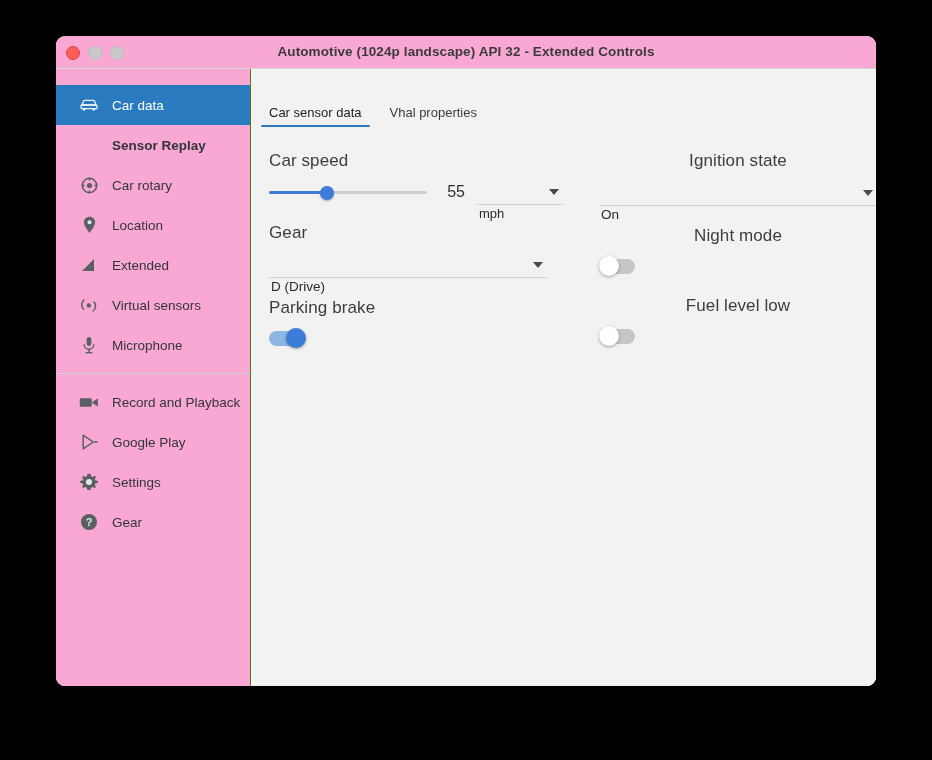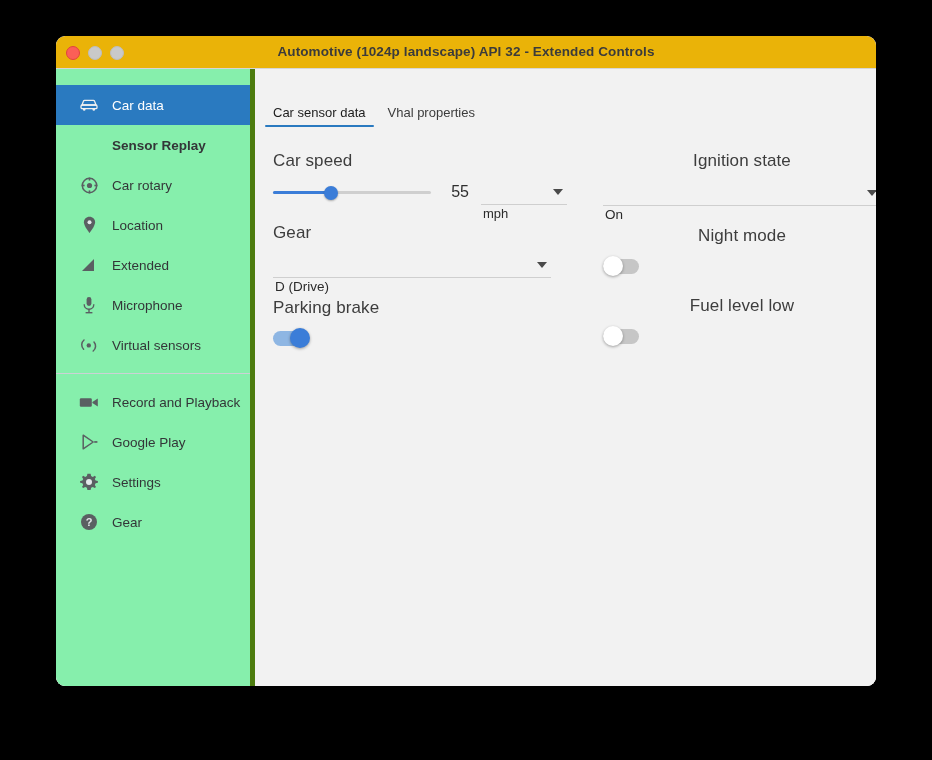--- a/index.html
+++ b/index.html
@@ -29,21 +29,21 @@
     border-radius: 9px;
     background: #f2f2f2;
     box-shadow: 0 10px 40px rgba(0,0,0,0.55);
     overflow: hidden;
   }
 
   
   .titlebar {
     position: relative;
     height: 32px;
-    background: #eab308;
+    background: #f9a8d4;
     border-bottom: 1px solid #d6d6d6;
     border-top-left-radius: 9px;
     border-top-right-radius: 9px;
   }
   .traffic {
     position: absolute;
     left: 10px;
     top: 10px;
     display: flex;
     gap: 8px;
@@ -75,22 +75,22 @@
     position: relative;
     display: flex;
     height: 618px;
     background: #f2f2f2;
   }
 
   
   .sidebar {
     position: relative;
     width: 194px;
-    background: #86efac;
-    border-right: 5px solid #4d7c0f;
+    background: #f9a8d4;
+    border-right: 1px solid #4d7c0f;
     border-bottom-left-radius: 9px;
     flex: 0 0 194px;
     padding-top: 16px;
   }
 
   .nav-item {
     position: relative;
     display: flex;
     align-items: center;
     height: 40px;
@@ -131,21 +131,21 @@
     background: #f2f2f2;
     border-bottom-right-radius: 9px;
   }
 
   .tabs {
     position: absolute;
     left: 10px;
     top: 36px;
     display: flex;
     align-items: flex-end;
-    gap: 6px;
+    gap: 12px;
   }
   .tab {
     position: relative;
     font-size: 13px;
     color: #3c3c3c;
     padding: 0 8px 7px 8px;
     cursor: default;
     white-space: nowrap;
   }
   .tab.active {
@@ -353,39 +353,39 @@
           <span class="nav-icon">
             <svg width="16" height="14" viewBox="0 0 16 14">
               <path d="M1 13 L13 1 L13 13 Z" fill="#5a5f62"></path>
             </svg>
           </span>
           <span class="nav-label">Extended</span>
         </div>
 
         <div class="nav-item">
           <span class="nav-icon">
+            <svg width="18" height="17" viewBox="0 0 18 17">
+              <path d="M4.0 3.0 A6.2 6.2 0 0 0 3.6 12.2" fill="none" stroke="#5a5f62" stroke-width="1.5" stroke-linecap="round"></path>
+              <path d="M14.0 5.0 A6.2 6.2 0 0 1 13.2 14.0" fill="none" stroke="#5a5f62" stroke-width="1.5" stroke-linecap="round"></path>
+              <circle cx="8.8" cy="8.4" r="2.2" fill="#5a5f62"></circle>
+            </svg>
+          </span>
+          <span class="nav-label">Virtual sensors</span>
+        </div>
+
+        <div class="nav-item">
+          <span class="nav-icon">
             <svg width="14" height="18" viewBox="0 0 14 18">
               <rect x="4.6" y="1" width="4.8" height="9" rx="2.4" fill="#5a5f62"></rect>
               <path d="M2.2 8.2 C2.2 11.2 4.3 13.2 7 13.2 C9.7 13.2 11.8 11.2 11.8 8.2" fill="none" stroke="#5a5f62" stroke-width="1.4"></path>
               <rect x="6.3" y="13" width="1.4" height="3.6" fill="#5a5f62"></rect>
               <rect x="3.6" y="16" width="6.8" height="1.4" fill="#5a5f62"></rect>
             </svg>
           </span>
           <span class="nav-label">Microphone</span>
-        </div>
-
-        <div class="nav-item">
-          <span class="nav-icon">
-            <svg width="18" height="17" viewBox="0 0 18 17">
-              <path d="M4.0 3.0 A6.2 6.2 0 0 0 3.6 12.2" fill="none" stroke="#5a5f62" stroke-width="1.5" stroke-linecap="round"></path>
-              <path d="M14.0 5.0 A6.2 6.2 0 0 1 13.2 14.0" fill="none" stroke="#5a5f62" stroke-width="1.5" stroke-linecap="round"></path>
-              <circle cx="8.8" cy="8.4" r="2.2" fill="#5a5f62"></circle>
-            </svg>
-          </span>
-          <span class="nav-label">Virtual sensors</span>
         </div>
 
 
         <div class="nav-sep"></div>
 
         <div class="nav-item">
           <span class="nav-icon">
             <svg width="20" height="13" viewBox="0 0 20 13">
               <rect x="0.8" y="2.2" width="12" height="8.6" rx="1.2" fill="#5a5f62"></rect>
               <path d="M13.4 6 L18.8 2.6 L18.8 10.4 L13.4 7 Z" fill="#5a5f62"></path>

